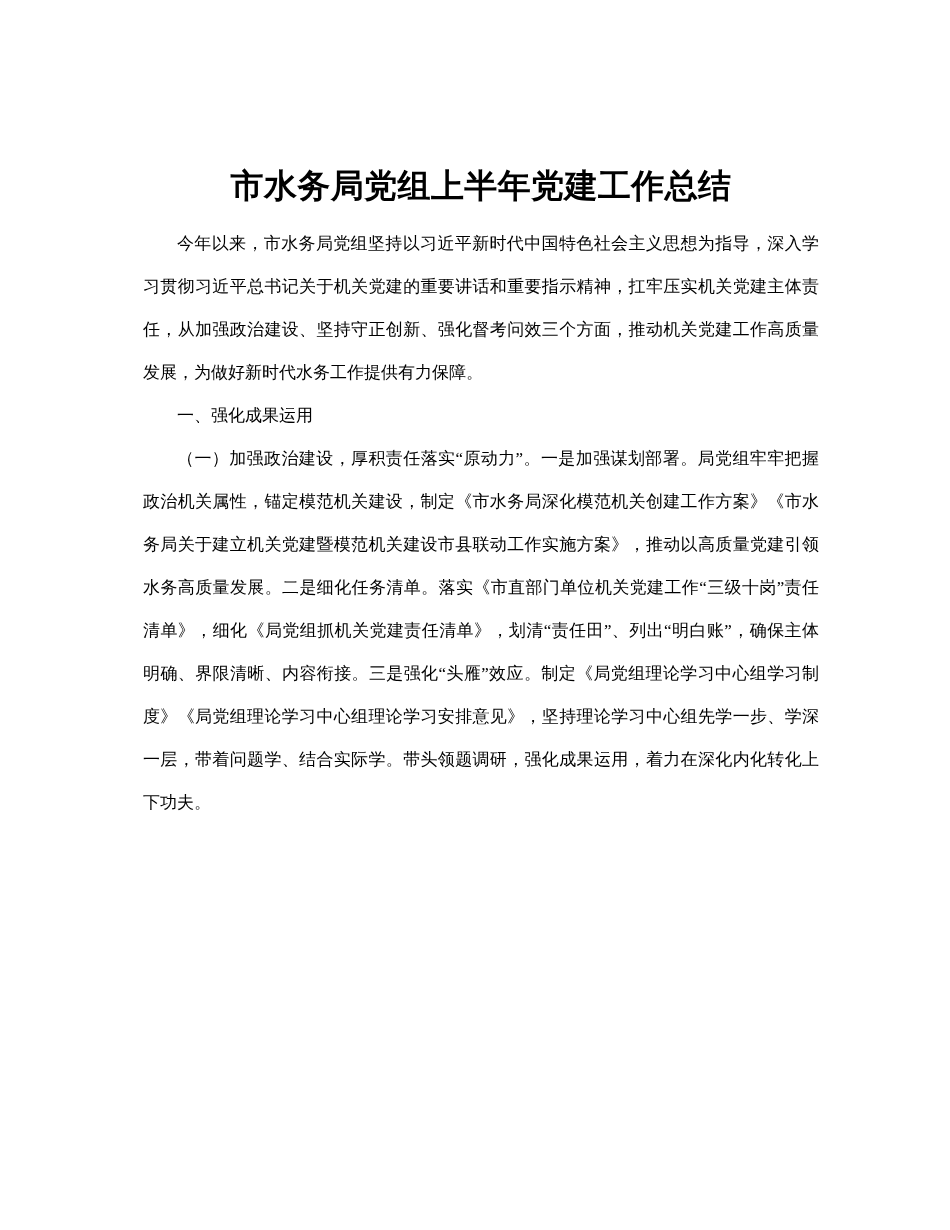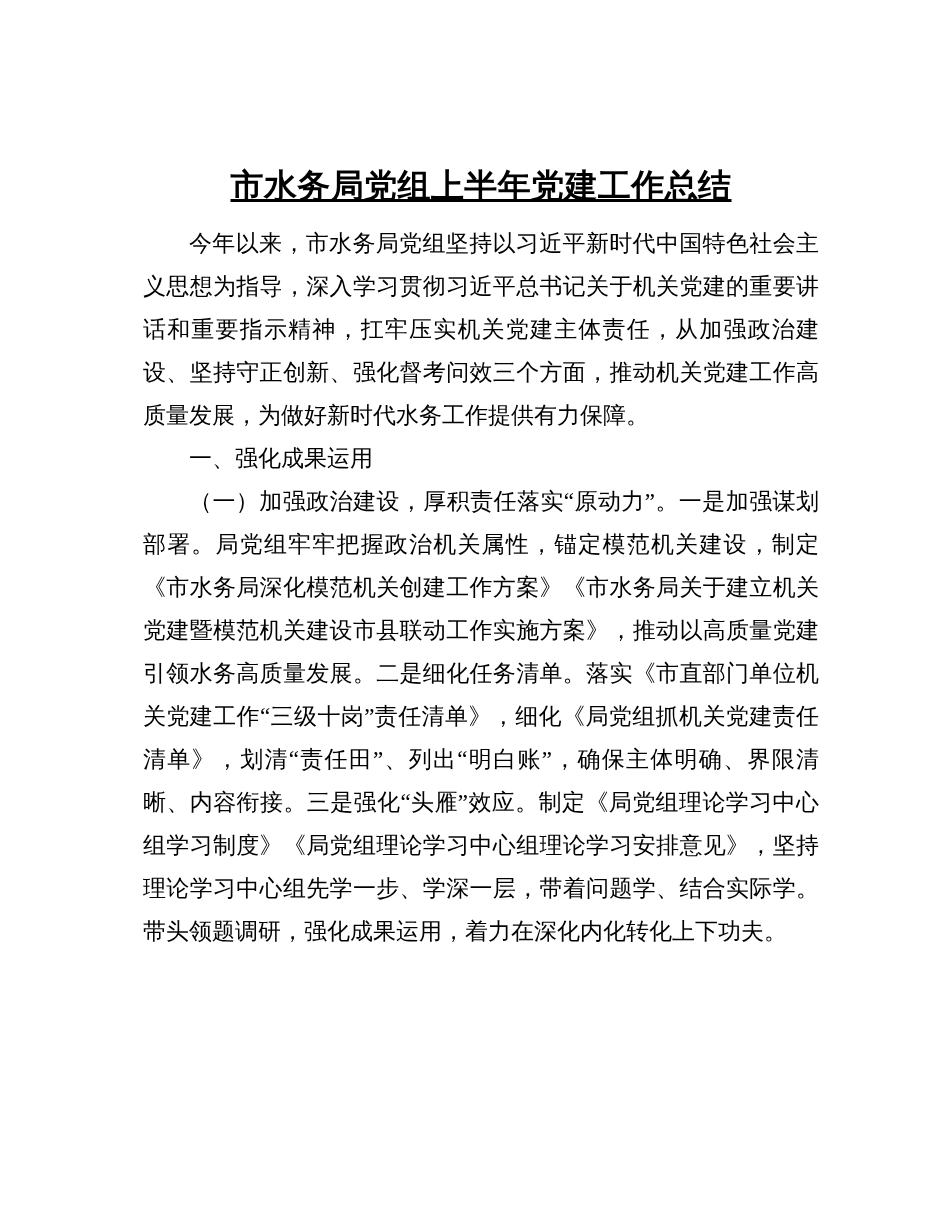--- a/index.html
+++ b/index.html
@@ -17,25 +17,24 @@
     color: #000000;
   }
   .doc-title {
     font-family: "DejaVu Sans", "Liberation Sans", sans-serif;
     font-size: 33px;
     font-weight: 700;
     text-align: center;
     line-height: 44px;
     margin: 0 0 14px 0;
     letter-spacing: 0.4px;
-    text-decoration: underline;
   }
   .doc-para {
     font-family: "Liberation Serif", "DejaVu Serif", serif;
-    font-size: 23px;
+    font-size: 17px;
     line-height: 43px;
     text-align: justify;
     text-justify: inter-ideograph;
     text-indent: 2em;
     margin: 0;
     line-break: strict;
   }
 </style>
 </head>
 <body>

